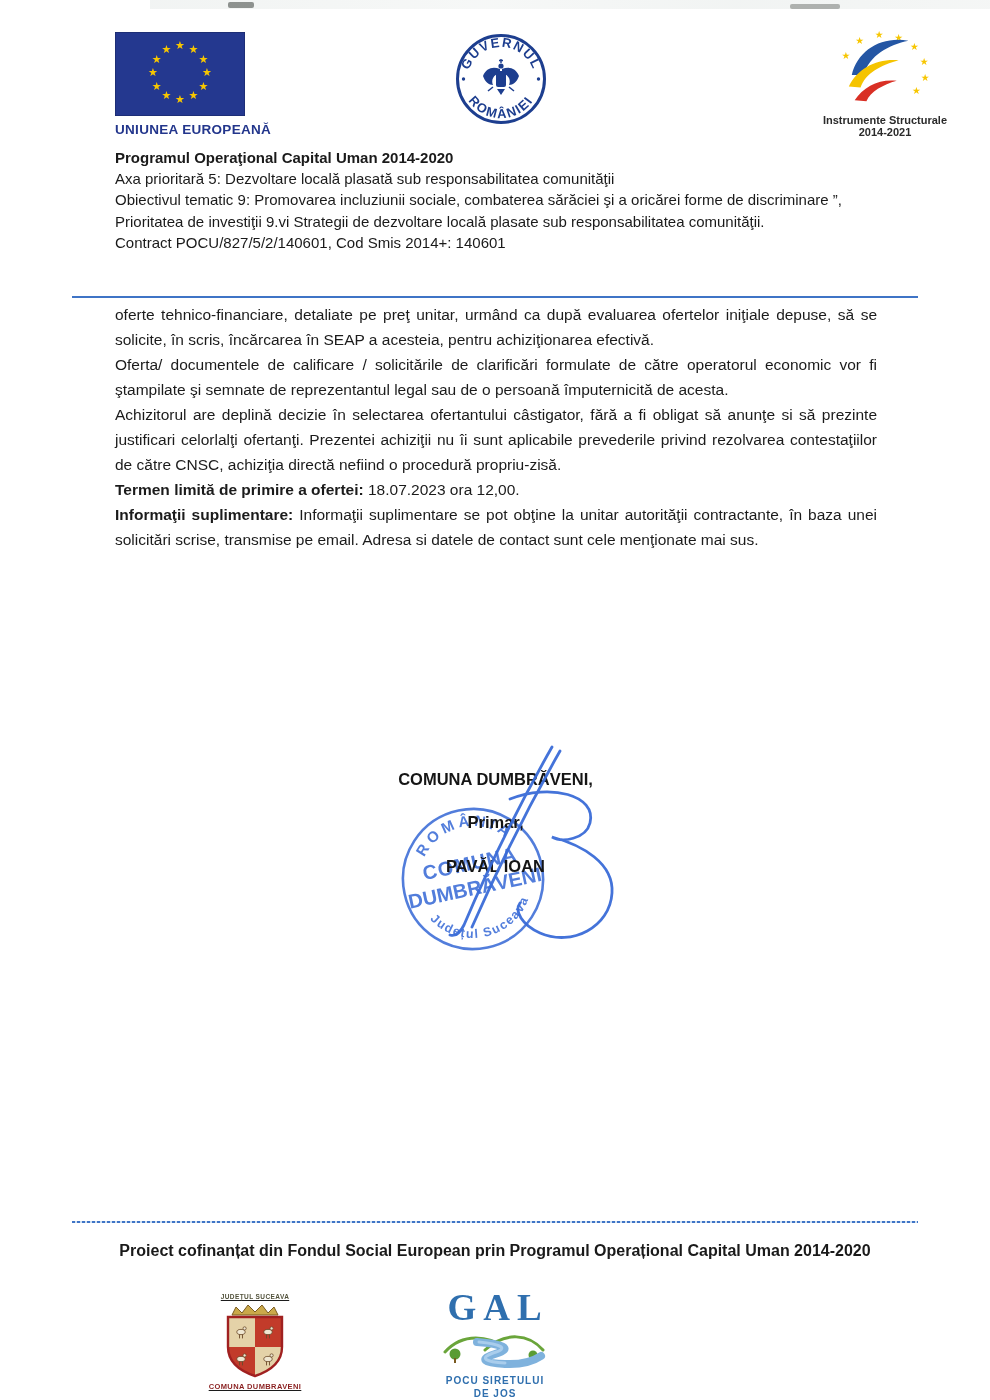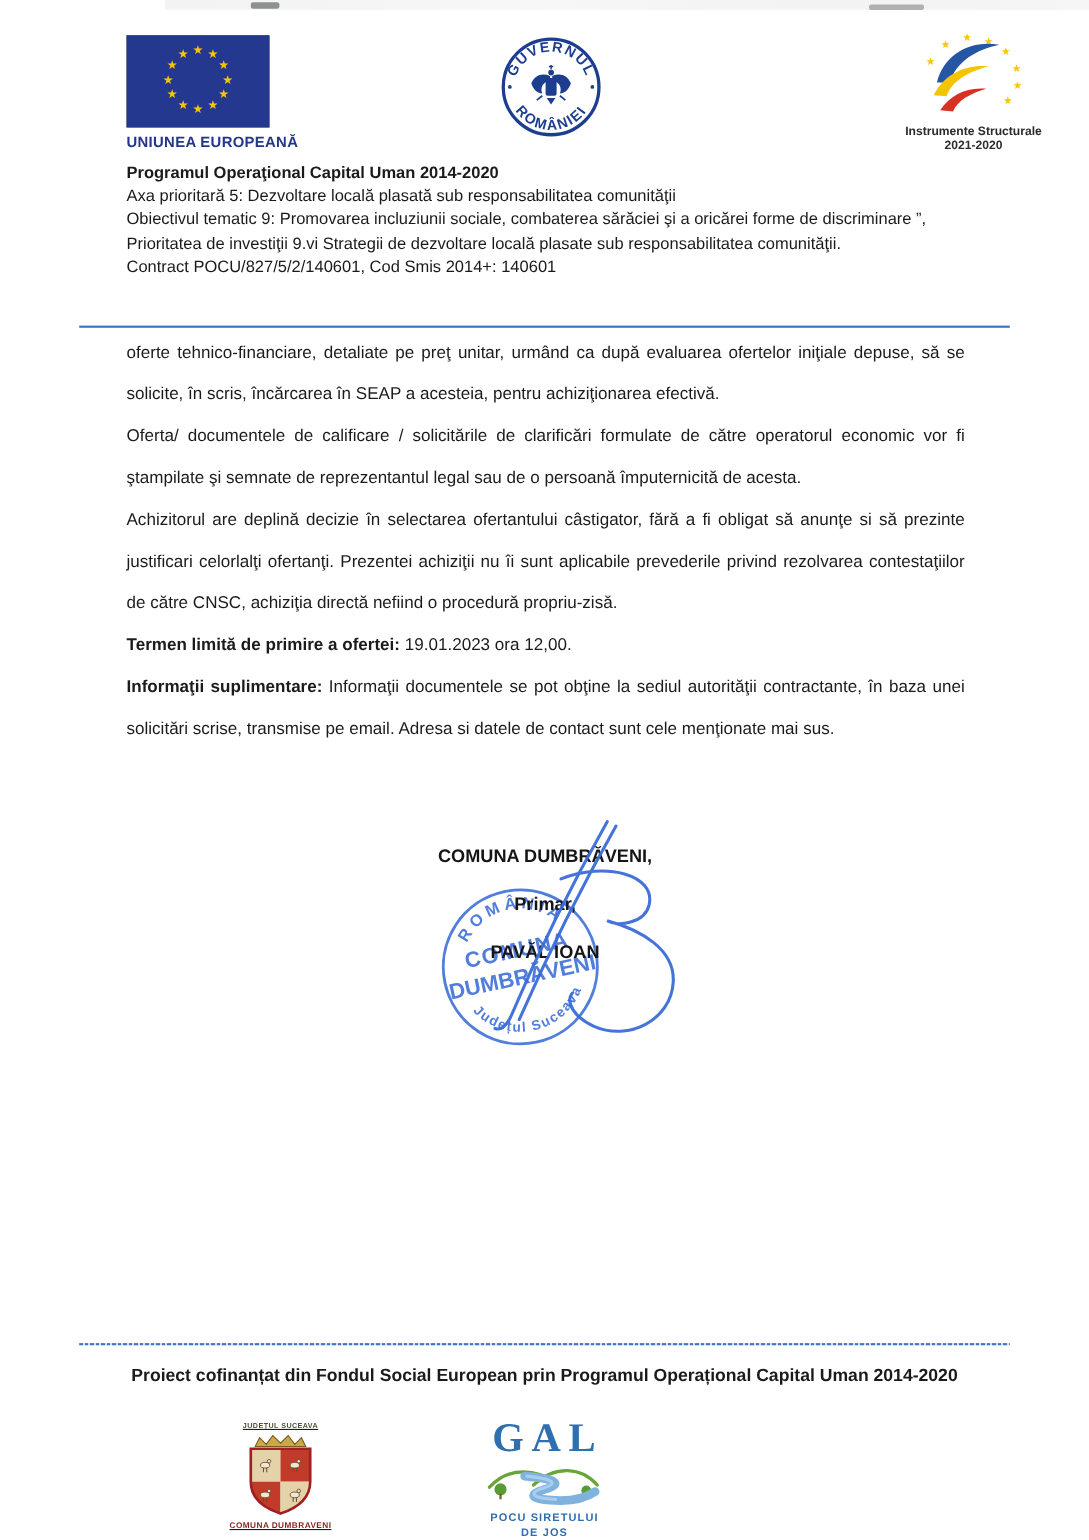--- a/index.html
+++ b/index.html
@@ -22,21 +22,21 @@
   .gov-seal{top:33px;left:455px;width:92px;height:92px;}
   .is-logo{top:26px;left:780px;width:210px;text-align:center;}
   .is-svg{display:block;width:104px;height:88px;margin:0 auto;}
   .is-label{font-size:11px;font-weight:bold;color:#2b2b2b;line-height:12px;}
 
   
   .hdr{top:147px;left:115px;width:790px;font-size:15px;line-height:21.2px;color:#1a1a1a;}
   .rule{top:296px;left:72px;width:846px;height:2px;background:#3f74c6;}
 
   
-  .doc-body{top:302px;left:115px;width:762px;font-size:15.5px;line-height:38px;
+  .doc-body{top:302px;left:115px;width:762px;font-size:15.5px;line-height:25px;
             text-align:justify;color:#1b1b1b;}
   .doc-body p{margin:0;}
 
   
   .sig-text{top:770px;left:373px;width:245px;text-align:center;font-weight:bold;
             font-size:16.5px;color:#151515;z-index:3;}
   .sig-text .l2{margin-top:24px;}
   .sig-text .l3{margin-top:25px;}
   .stamp-svg{top:748px;left:378px;width:250px;height:215px;z-index:2;}
   .sign-svg{top:735px;left:360px;width:285px;height:235px;z-index:4;}
@@ -128,39 +128,39 @@
           <text x="93" y="56">★</text>
           <text x="84" y="70">★</text>
         <text x="26" y="18">★</text>
           <text x="12" y="34">★</text>
       </g>
       <path d="M18,50 C24,25 48,10 76,15 C56,19 36,30 30,50 Z" fill="#2456a4"></path>
       <path d="M15,62 C24,43 44,33 66,35 C48,40 32,48 27,63 Z" fill="#f5c400"></path>
       <path d="M21,76 C30,62 46,54 64,56 C50,60 37,67 33,77 Z" fill="#d93025"></path>
     </svg>
     <div class="is-label">Instrumente Structurale</div>
-    <div class="is-label">2021-2020</div>
+    <div class="is-label">2014-2021</div>
   </div>
 
   <div class="abs hdr">
     <div class="b">Programul Operaţional Capital Uman 2014-2020</div>
     <div>Axa prioritară 5: Dezvoltare locală plasată sub responsabilitatea comunităţii</div>
     <div>Obiectivul tematic 9: Promovarea incluziunii sociale, combaterea sărăciei şi a oricărei forme de discriminare ”,</div>
     <div>Prioritatea de investiţii 9.vi Strategii de dezvoltare locală plasate sub responsabilitatea comunităţii.</div>
     <div>Contract POCU/827/5/2/140601, Cod Smis 2014+: 140601</div>
   </div>
 
   <div class="abs rule"></div>
 
   <div class="abs doc-body">
     <p>oferte tehnico-financiare, detaliate pe preţ unitar, urmând ca după evaluarea ofertelor iniţiale depuse, să se solicite, în scris, încărcarea în SEAP a acesteia, pentru achiziţionarea efectivă.</p>
     <p>Oferta/ documentele de calificare / solicitările de clarificări formulate de către operatorul economic vor fi ştampilate şi semnate de reprezentantul legal sau de o persoană împuternicită de acesta.</p>
     <p>Achizitorul are deplină decizie în selectarea ofertantului câstigator, fără a fi obligat să anunţe si să prezinte justificari celorlalţi ofertanţi. Prezentei achiziţii nu îi sunt aplicabile prevederile privind rezolvarea contestaţiilor de către CNSC, achiziţia directă nefiind o procedură propriu-zisă.</p>
-    <p><span class="b">Termen limită de primire a ofertei:</span><span> 19.01.2023 ora 12,00.</span></p>
-    <p><span class="b">Informaţii suplimentare:</span><span> Informaţii documentele se pot obţine la sediul autorităţii contractante, în baza unei solicitări scrise, transmise pe email. Adresa si datele de contact sunt cele menţionate mai sus.</span></p>
+    <p><span class="b">Termen limită de primire a ofertei:</span><span> 18.07.2023 ora 12,00.</span></p>
+    <p><span class="b">Informaţii suplimentare:</span><span> Informaţii suplimentare se pot obţine la unitar autorităţii contractante, în baza unei solicitări scrise, transmise pe email. Adresa si datele de contact sunt cele menţionate mai sus.</span></p>
   </div>
 
   <svg class="abs stamp-svg" viewBox="0 0 250 215">
     <defs>
       <path id="st" d="M 42,131 A 53,53 0 0 1 148,131"></path>
       <path id="sb" d="M 36,131 A 59,59 0 0 0 154,131"></path>
     </defs>
     <g transform="rotate(-12 95 131)" stroke="none" opacity="0.9">
       <circle cx="95" cy="131" r="70" fill="none" stroke="#4070d8" stroke-width="2.6"></circle>
       <text font-size="15" font-weight="bold" fill="#4070d8" letter-spacing="4">

